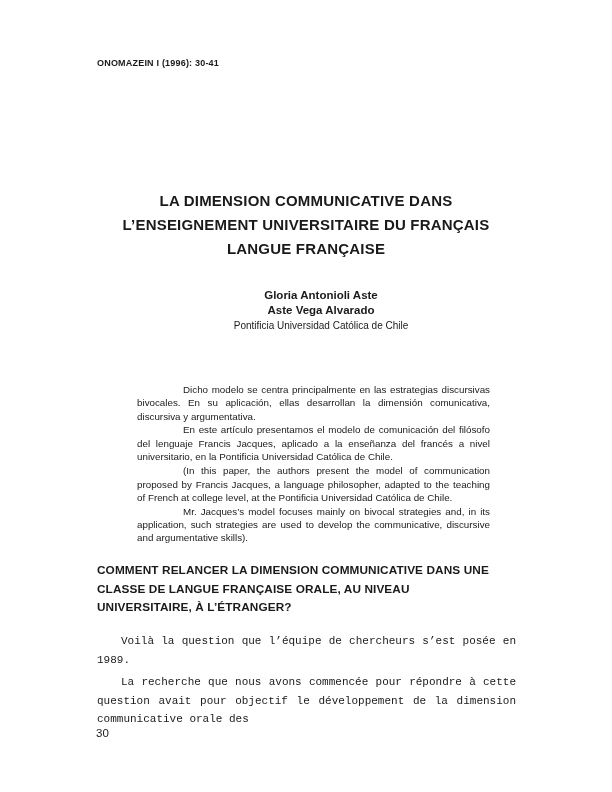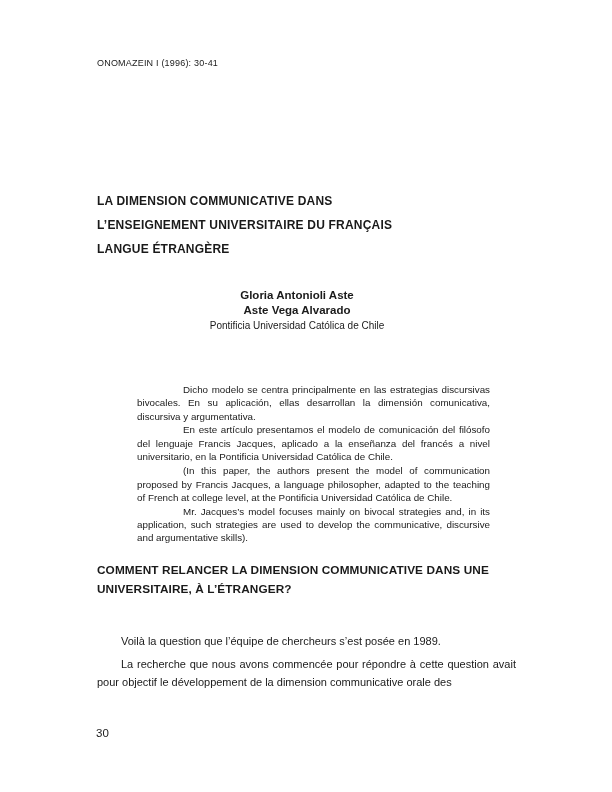--- a/index.html
+++ b/index.html
@@ -12,38 +12,38 @@
     background: #ffffff;
     font-family: "Liberation Sans", sans-serif;
     color: #1a1a1a;
     overflow: hidden;
   }
   .journal-header {
     position: absolute;
     top: 58px;
     left: 97px;
     font-size: 9px;
-    font-weight: normal;
+    font-weight: bold;
     letter-spacing: 0.2px;
   }
   .title-block {
     position: absolute;
     top: 189px;
     left: 97px;
     width: 418px;
-    text-align: left;
-    font-size: 12px;
+    text-align: center;
+    font-size: 15px;
     font-weight: bold;
     line-height: 24px;
     letter-spacing: 0.2px;
   }
   .author-block {
     position: absolute;
     top: 288px;
-    left: 88px;
+    left: 112px;
     width: 418px;
     text-align: center;
   }
   .author-name {
     font-size: 11.5px;
     font-weight: bold;
     line-height: 15px;
   }
   .affiliation {
     font-size: 10px;
@@ -72,40 +72,40 @@
   }
   .body-block {
     position: absolute;
     top: 632px;
     left: 97px;
     width: 419px;
     font-size: 11px;
     line-height: 18.5px;
     text-align: justify;
   }
-  .body-block p { text-indent: 24px; }
+  .body-block p { text-indent: 24px; font-family: Liberation Mono, monospace; }
   .body-block p + p { margin-top: 4px; }
   .page-number {
     position: absolute;
     top: 727px;
     left: 96px;
     font-size: 11.5px;
   }
 </style>
 </head>
 <body>
 
 <div class="page">
 
   <div class="journal-header">ONOMAZEIN I (1996): 30-41</div>
 
   <div class="title-block">
     <div>LA DIMENSION COMMUNICATIVE DANS</div>
     <div>L’ENSEIGNEMENT UNIVERSITAIRE DU FRANÇAIS</div>
-    <div>LANGUE ÉTRANGÈRE</div>
+    <div>LANGUE FRANÇAISE</div>
   </div>
 
   <div class="author-block">
     <div class="author-name">Gloria Antonioli Aste</div>
     <div class="author-name">Aste Vega Alvarado</div>
     <div class="affiliation">Pontificia Universidad Católica de Chile</div>
   </div>
 
   <div class="abstract-block">
     <div class="abstract-spanish">
@@ -113,20 +113,21 @@
       <p>En este artículo presentamos el modelo de comunicación del filósofo del lenguaje Francis Jacques, aplicado a la enseñanza del francés a nivel universitario, en la Pontificia Universidad Católica de Chile.</p>
     </div>
     <div class="abstract-english">
       <p>(In this paper, the authors present the model of communication proposed by Francis Jacques, a language philosopher, adapted to the teaching of French at college level, at the Pontificia Universidad Católica de Chile.</p>
       <p>Mr. Jacques’s model focuses mainly on bivocal strategies and, in its application, such strategies are used to develop the communicative, discursive and argumentative skills).</p>
     </div>
   </div>
 
   <div class="section-heading">
     <div>COMMENT RELANCER LA DIMENSION COMMUNICATIVE DANS UNE</div>
+    <div>CLASSE DE LANGUE FRANÇAISE ORALE, AU NIVEAU</div>
     <div>UNIVERSITAIRE, À L’ÉTRANGER?</div>
   </div>
 
   <div class="body-block">
     <p>Voilà la question que l’équipe de chercheurs s’est posée en 1989.</p>
     <p>La recherche que nous avons commencée pour répondre à cette question avait pour objectif le développement de la dimension communicative orale des</p>
   </div>
 
   <div class="page-number">30</div>
 

